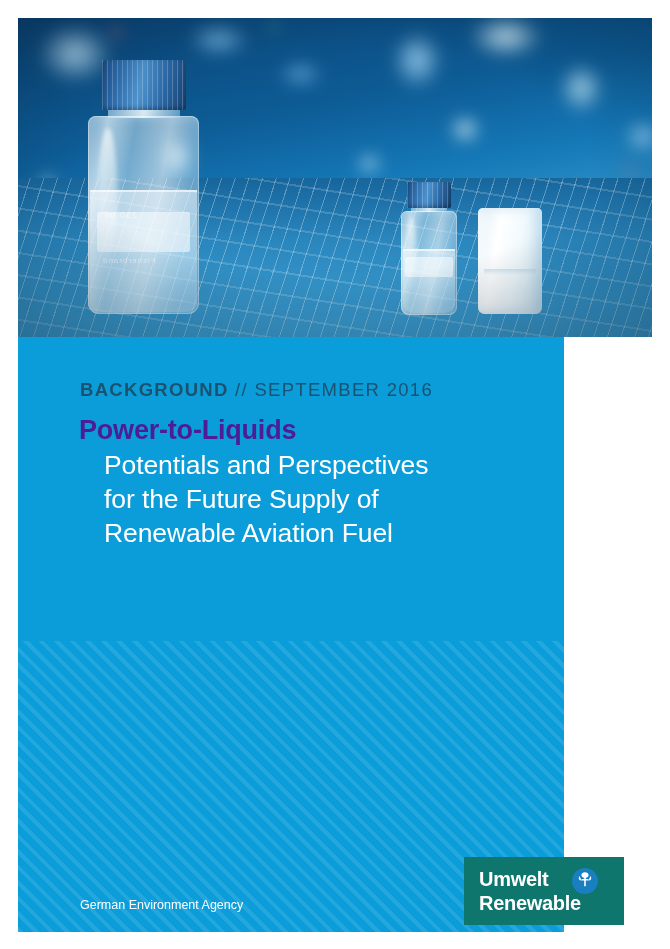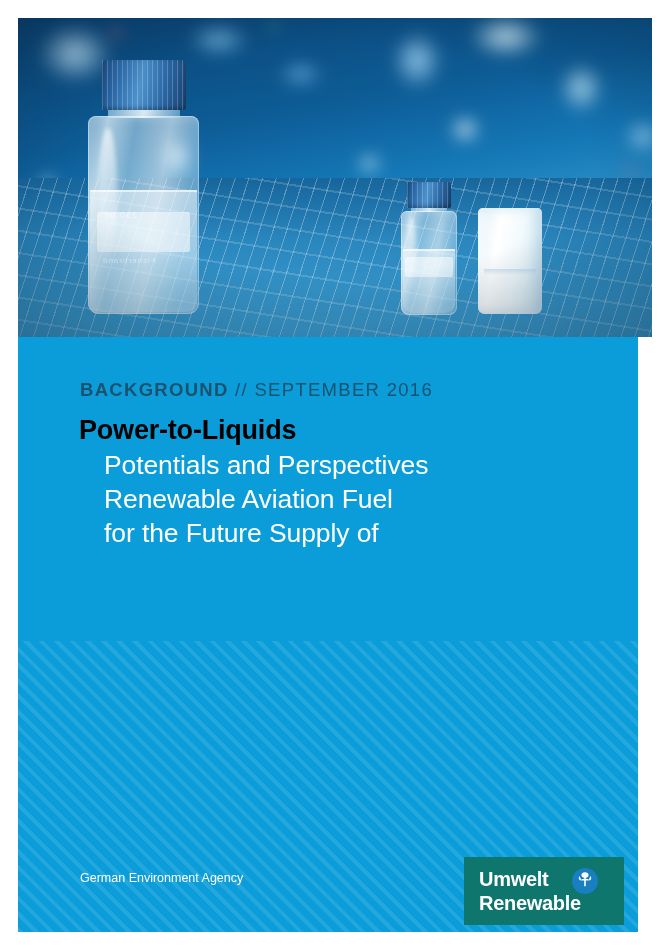--- a/index.html
+++ b/index.html
@@ -191,21 +191,21 @@
     letter-spacing: 1px;
     transform: scaleX(-1);
     white-space: nowrap;
   }
 
   
   .cyan-panel {
     position: absolute;
     left: 18px;
     top: 337px;
-    width: 620px;
+    width: 546px;
     height: 595px;
     background: #0b9dd9;
   }
   .striped {
     position: absolute;
     left: 0;
     right: 0;
     top: 304px;
     bottom: 0;
     background-image: repeating-linear-gradient(
@@ -228,41 +228,41 @@
   }
   .kicker .kicker-strong { font-weight: bold; }
   .kicker .kicker-rest   { font-weight: normal; }
 
   .title-main {
     position: absolute;
     left: 61px;
     top: 78px;
     font-size: 27px;
     font-weight: bold;
-    color: #000000;
+    color: #4c1d95;
     letter-spacing: -0.2px;
     white-space: nowrap;
   }
   .title-sub {
     position: absolute;
     left: 61px;
     top: 111px;
     font-size: 26.5px;
     font-weight: normal;
     color: #ffffff;
     line-height: 34px;
     letter-spacing: -0.1px;
     margin-left: 25px;
   }
   .title-sub div { white-space: nowrap; }
 
   .agency {
     position: absolute;
     left: 62px;
-    top: 534px;
+    top: 561px;
     font-size: 12.5px;
     color: #ffffff;
     white-space: nowrap;
   }
 
   
   .logo-box {
     position: absolute;
     left: 464px;
     top: 857px;
@@ -331,22 +331,22 @@
   <div class="cyan-panel">
 
     <div class="kicker">
       <span class="kicker-strong">BACKGROUND</span><span class="kicker-rest"> // SEPTEMBER 2016</span>
     </div>
 
     <div class="title-main">Power-to-Liquids</div>
 
     <div class="title-sub">
       <div>Potentials and Perspectives</div>
+      <div>for the Future Supply of</div>
       <div>Renewable Aviation Fuel</div>
-      <div>for the Future Supply of</div>
     </div>
 
     <div class="striped"></div>
 
     <div class="agency">German Environment Agency</div>
   </div>
 
   <div class="logo-box">
     <div class="logo-wordmark">
       <div>Umwelt</div>

